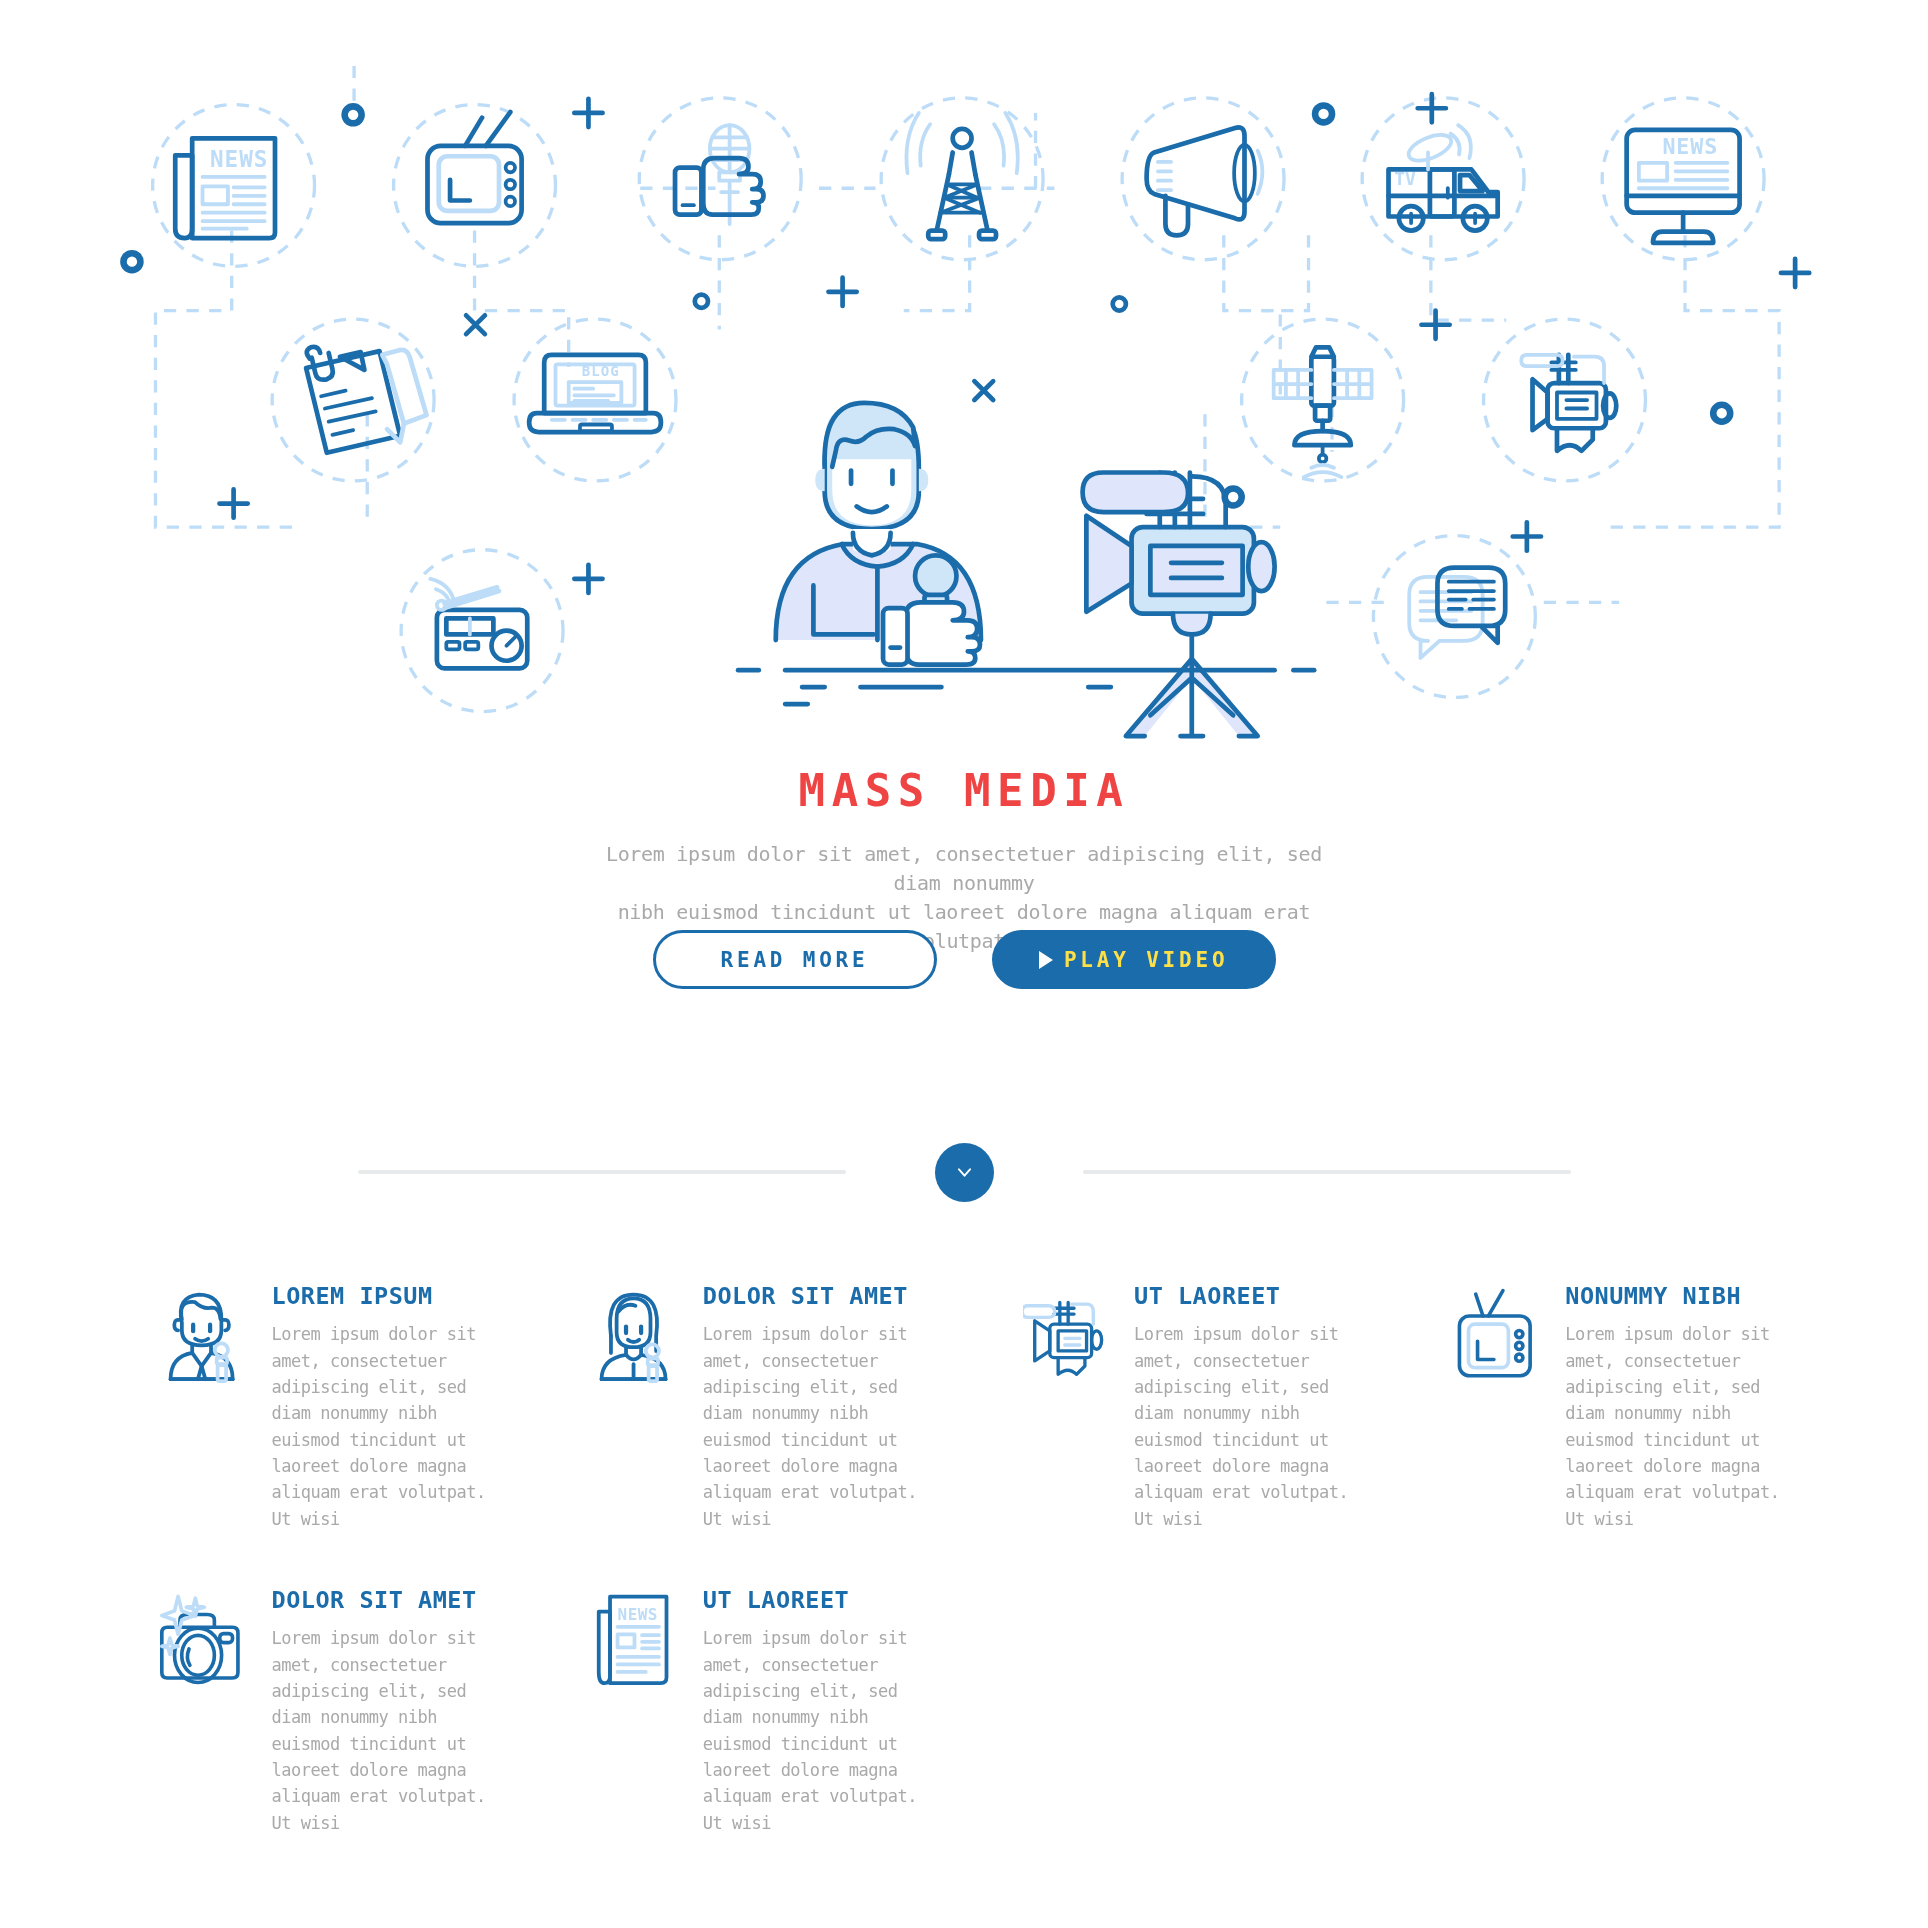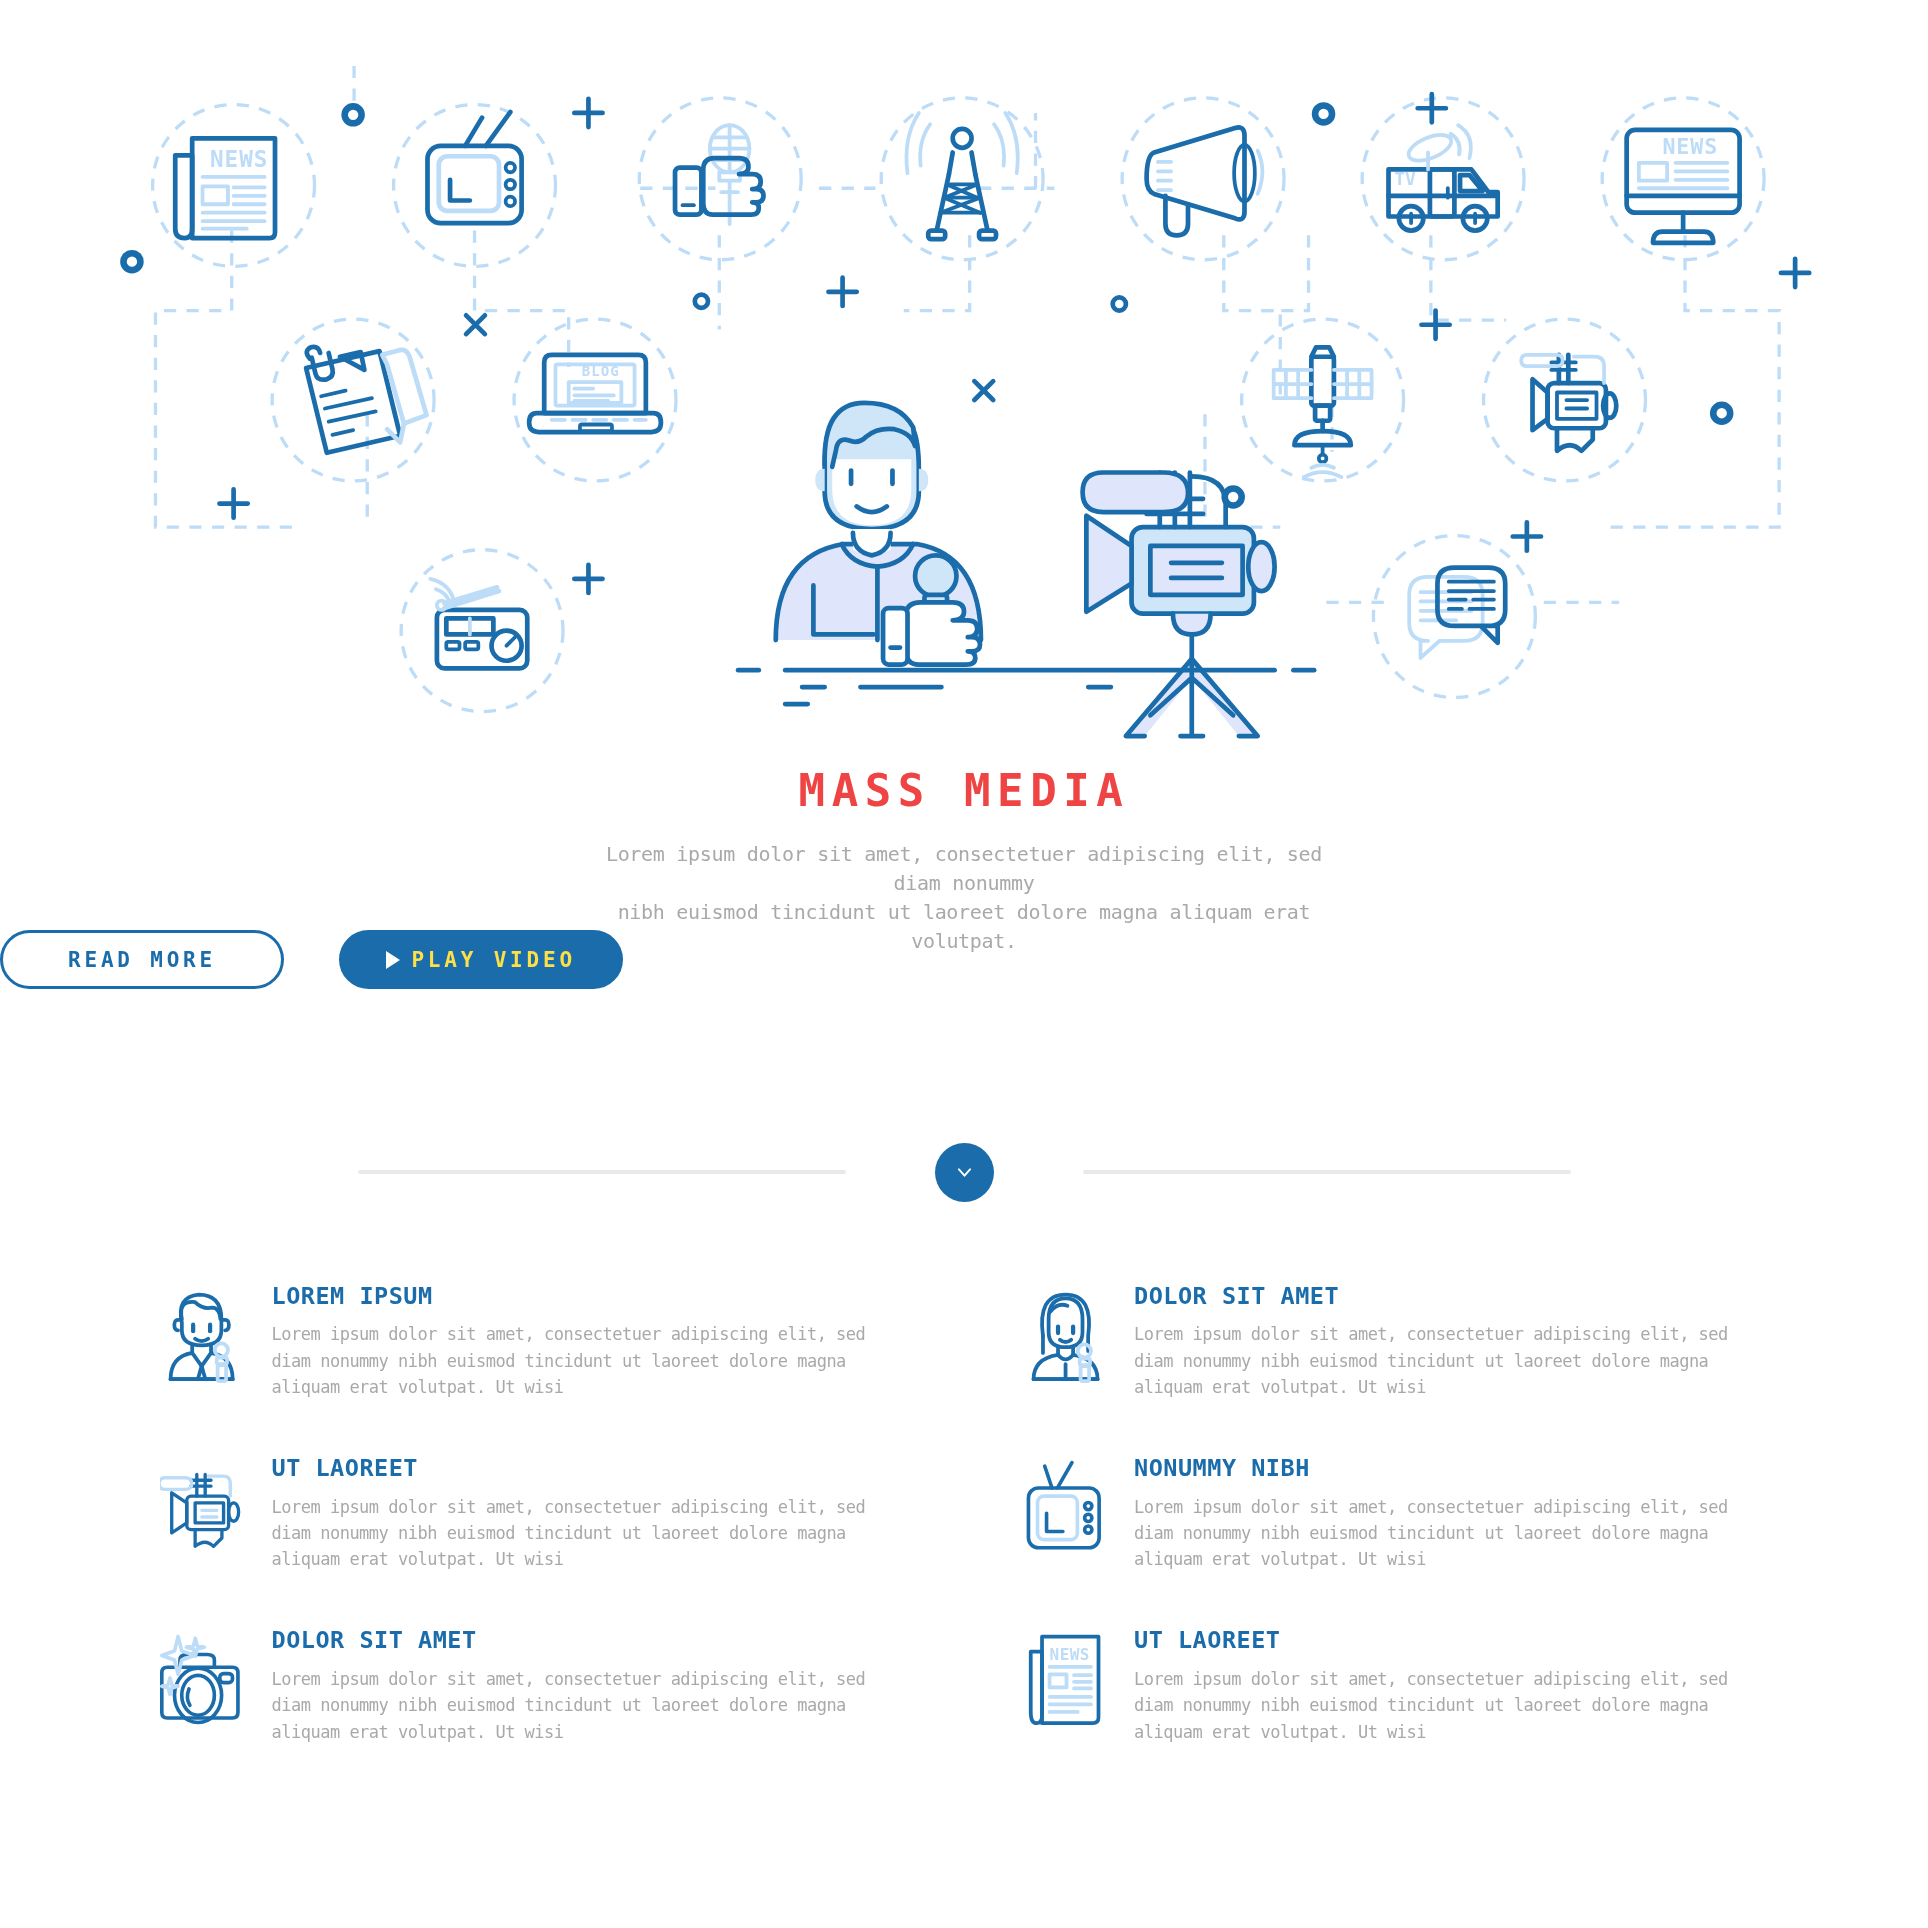--- a/index.html
+++ b/index.html
@@ -40,21 +40,21 @@
     line-height: 1.45;
     letter-spacing: -0.3px;
     margin: 0 auto;
     max-width: 753px;
     white-space: pre-line;
   }
 
   
   .hero-buttons {
     position:absolute; left:0; top:930px; width:1928px;
-    display:flex; align-items:center; gap:55px;
+    display:flex; justify-content:center; align-items:center; gap:55px;
   }
   .btn {
     display:inline-flex; align-items:center; justify-content:center;
     font-family: "DejaVu Sans Mono", monospace;
     font-size: 21px; font-weight: 700;
     letter-spacing: 3.8px;
     height: 59px;
     border-radius: 32px;
     cursor:pointer;
     user-select:none;
@@ -95,21 +95,21 @@
     flex:0 0 auto;
     cursor:pointer;
   }
   .chev { width:19px; height:19px; }
 
   
   .features {
     position:absolute; left:160px; top:1281px;
     width: 1620px;
     display:grid;
-    grid-template-columns: 1fr 1fr;
+    grid-template-columns: 1fr 1fr 1fr 1fr;
     column-gap: 105px;
     row-gap: 53px;
   }
   .feature {
     display:flex; gap:24.5px; align-items:flex-start;
   }
   .feature-icon {
     flex:0 0 auto; width:87px; height:104px;
     display:flex; align-items:flex-start; justify-content:center;
     padding-top:5.6px;

